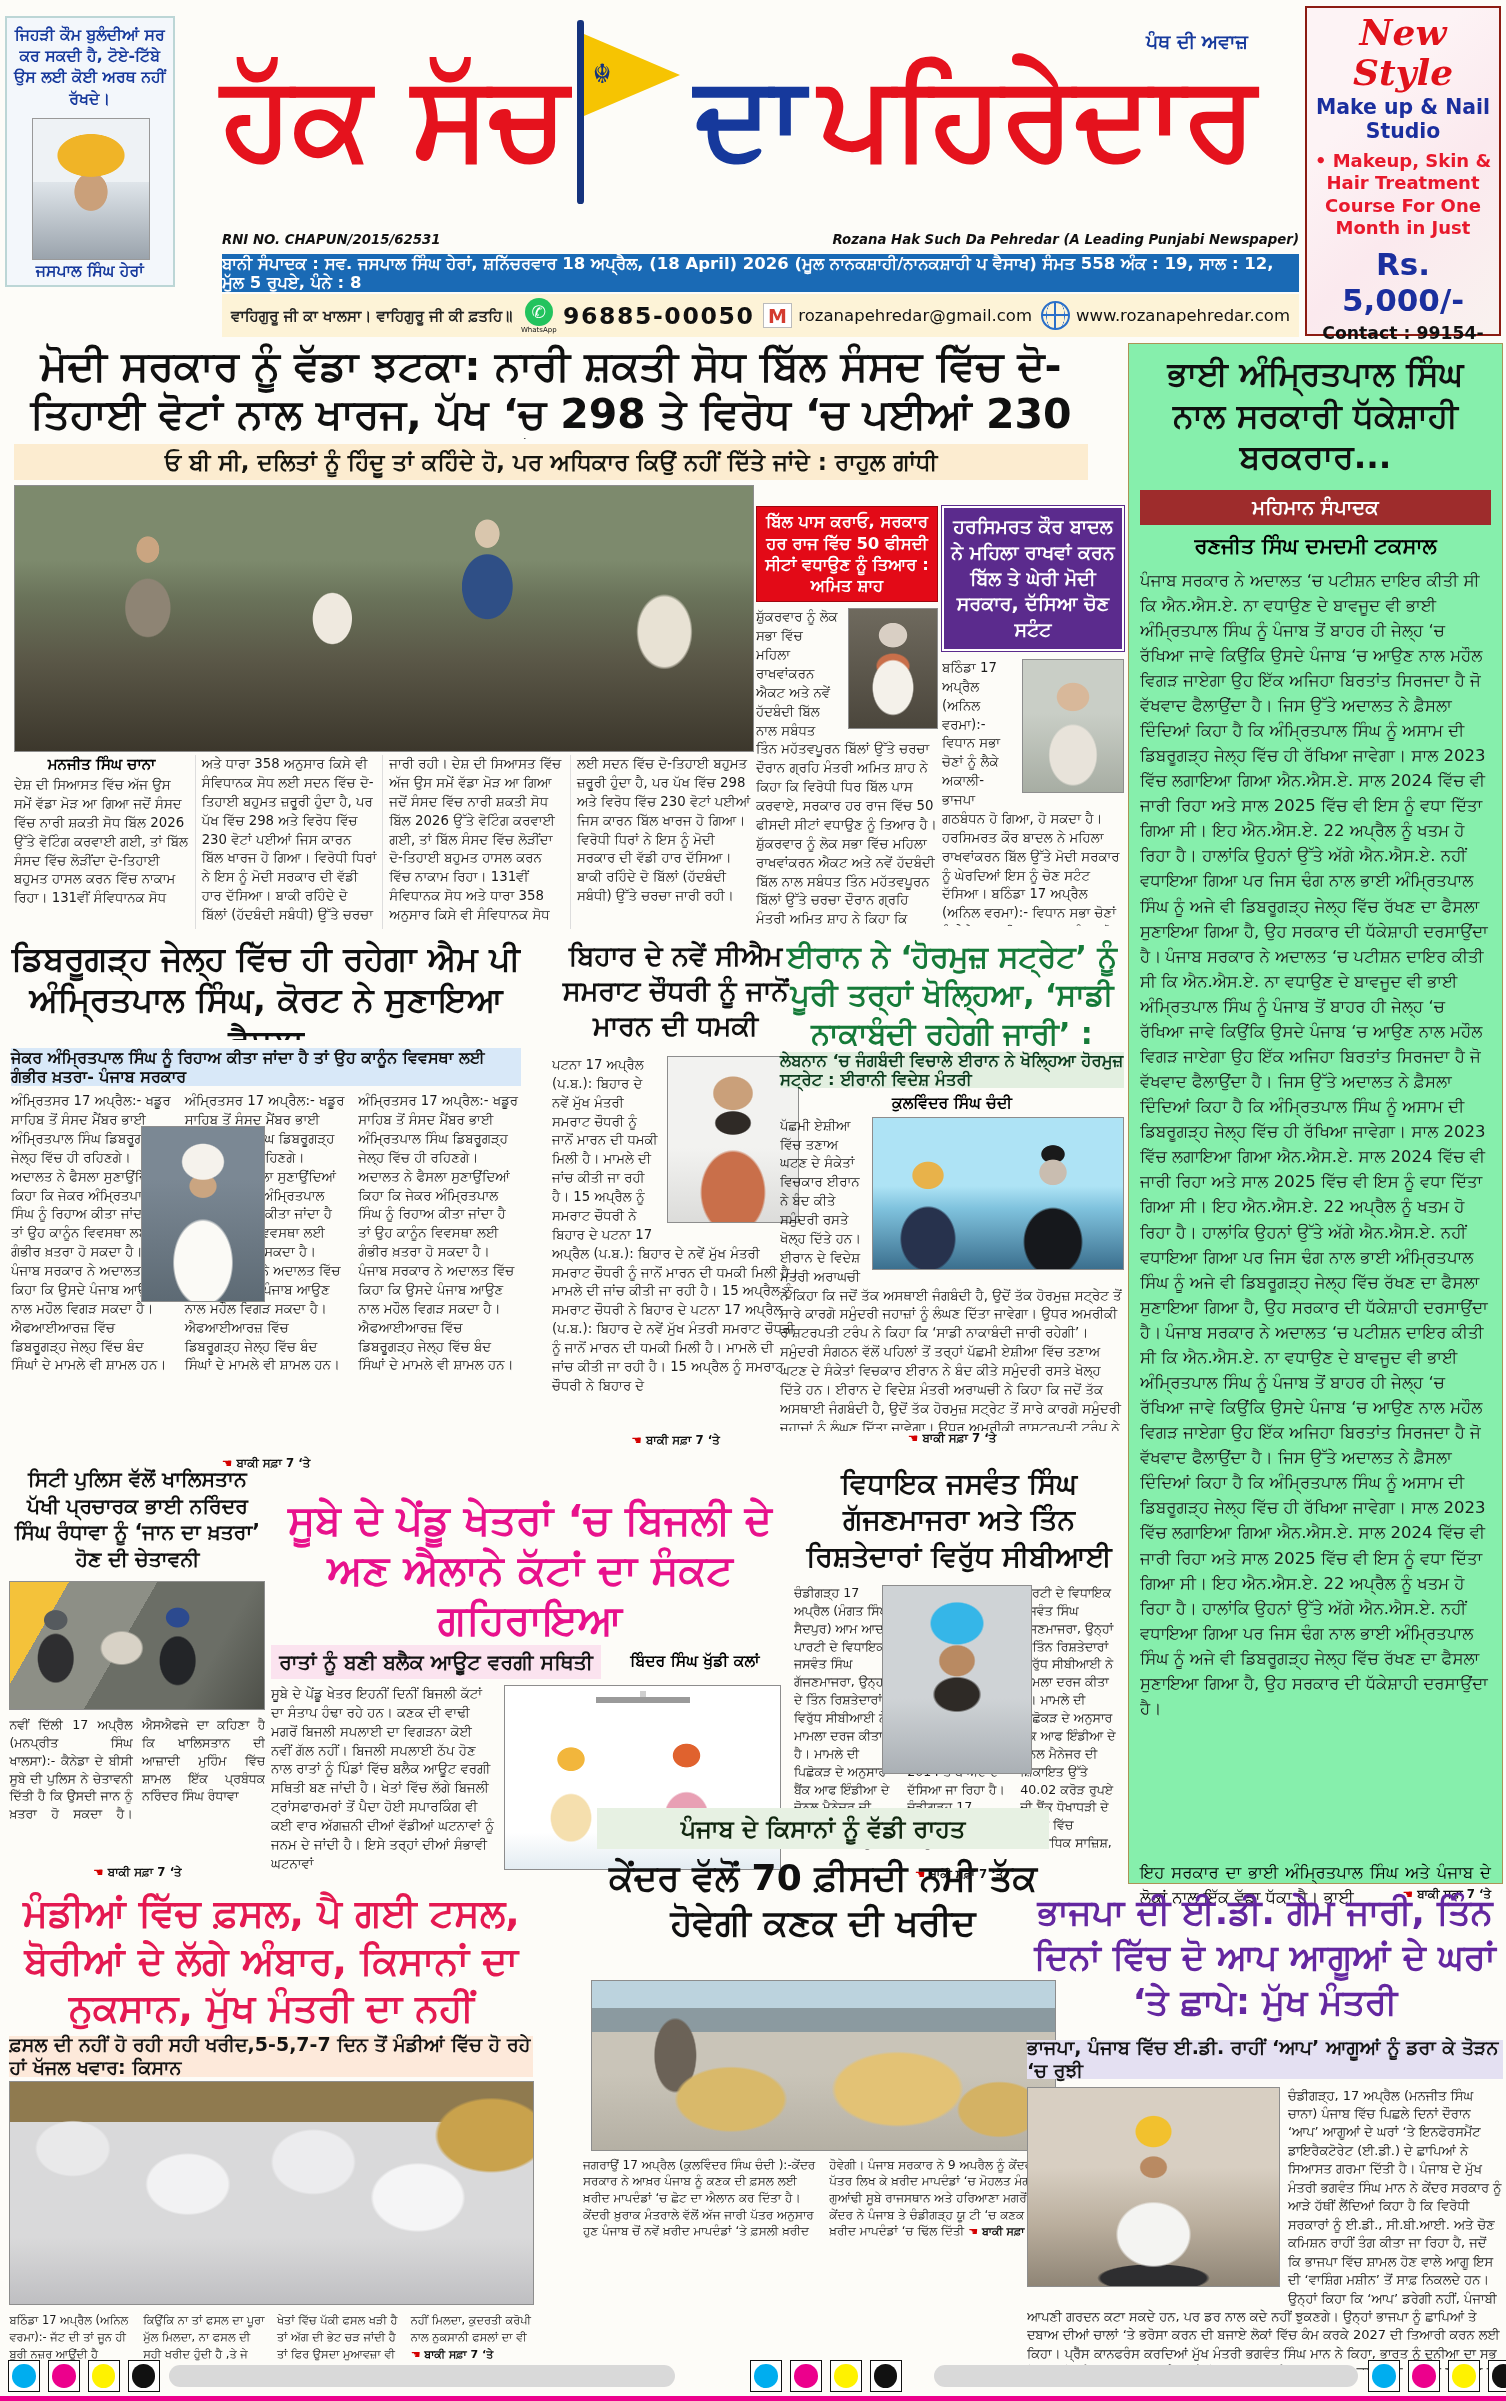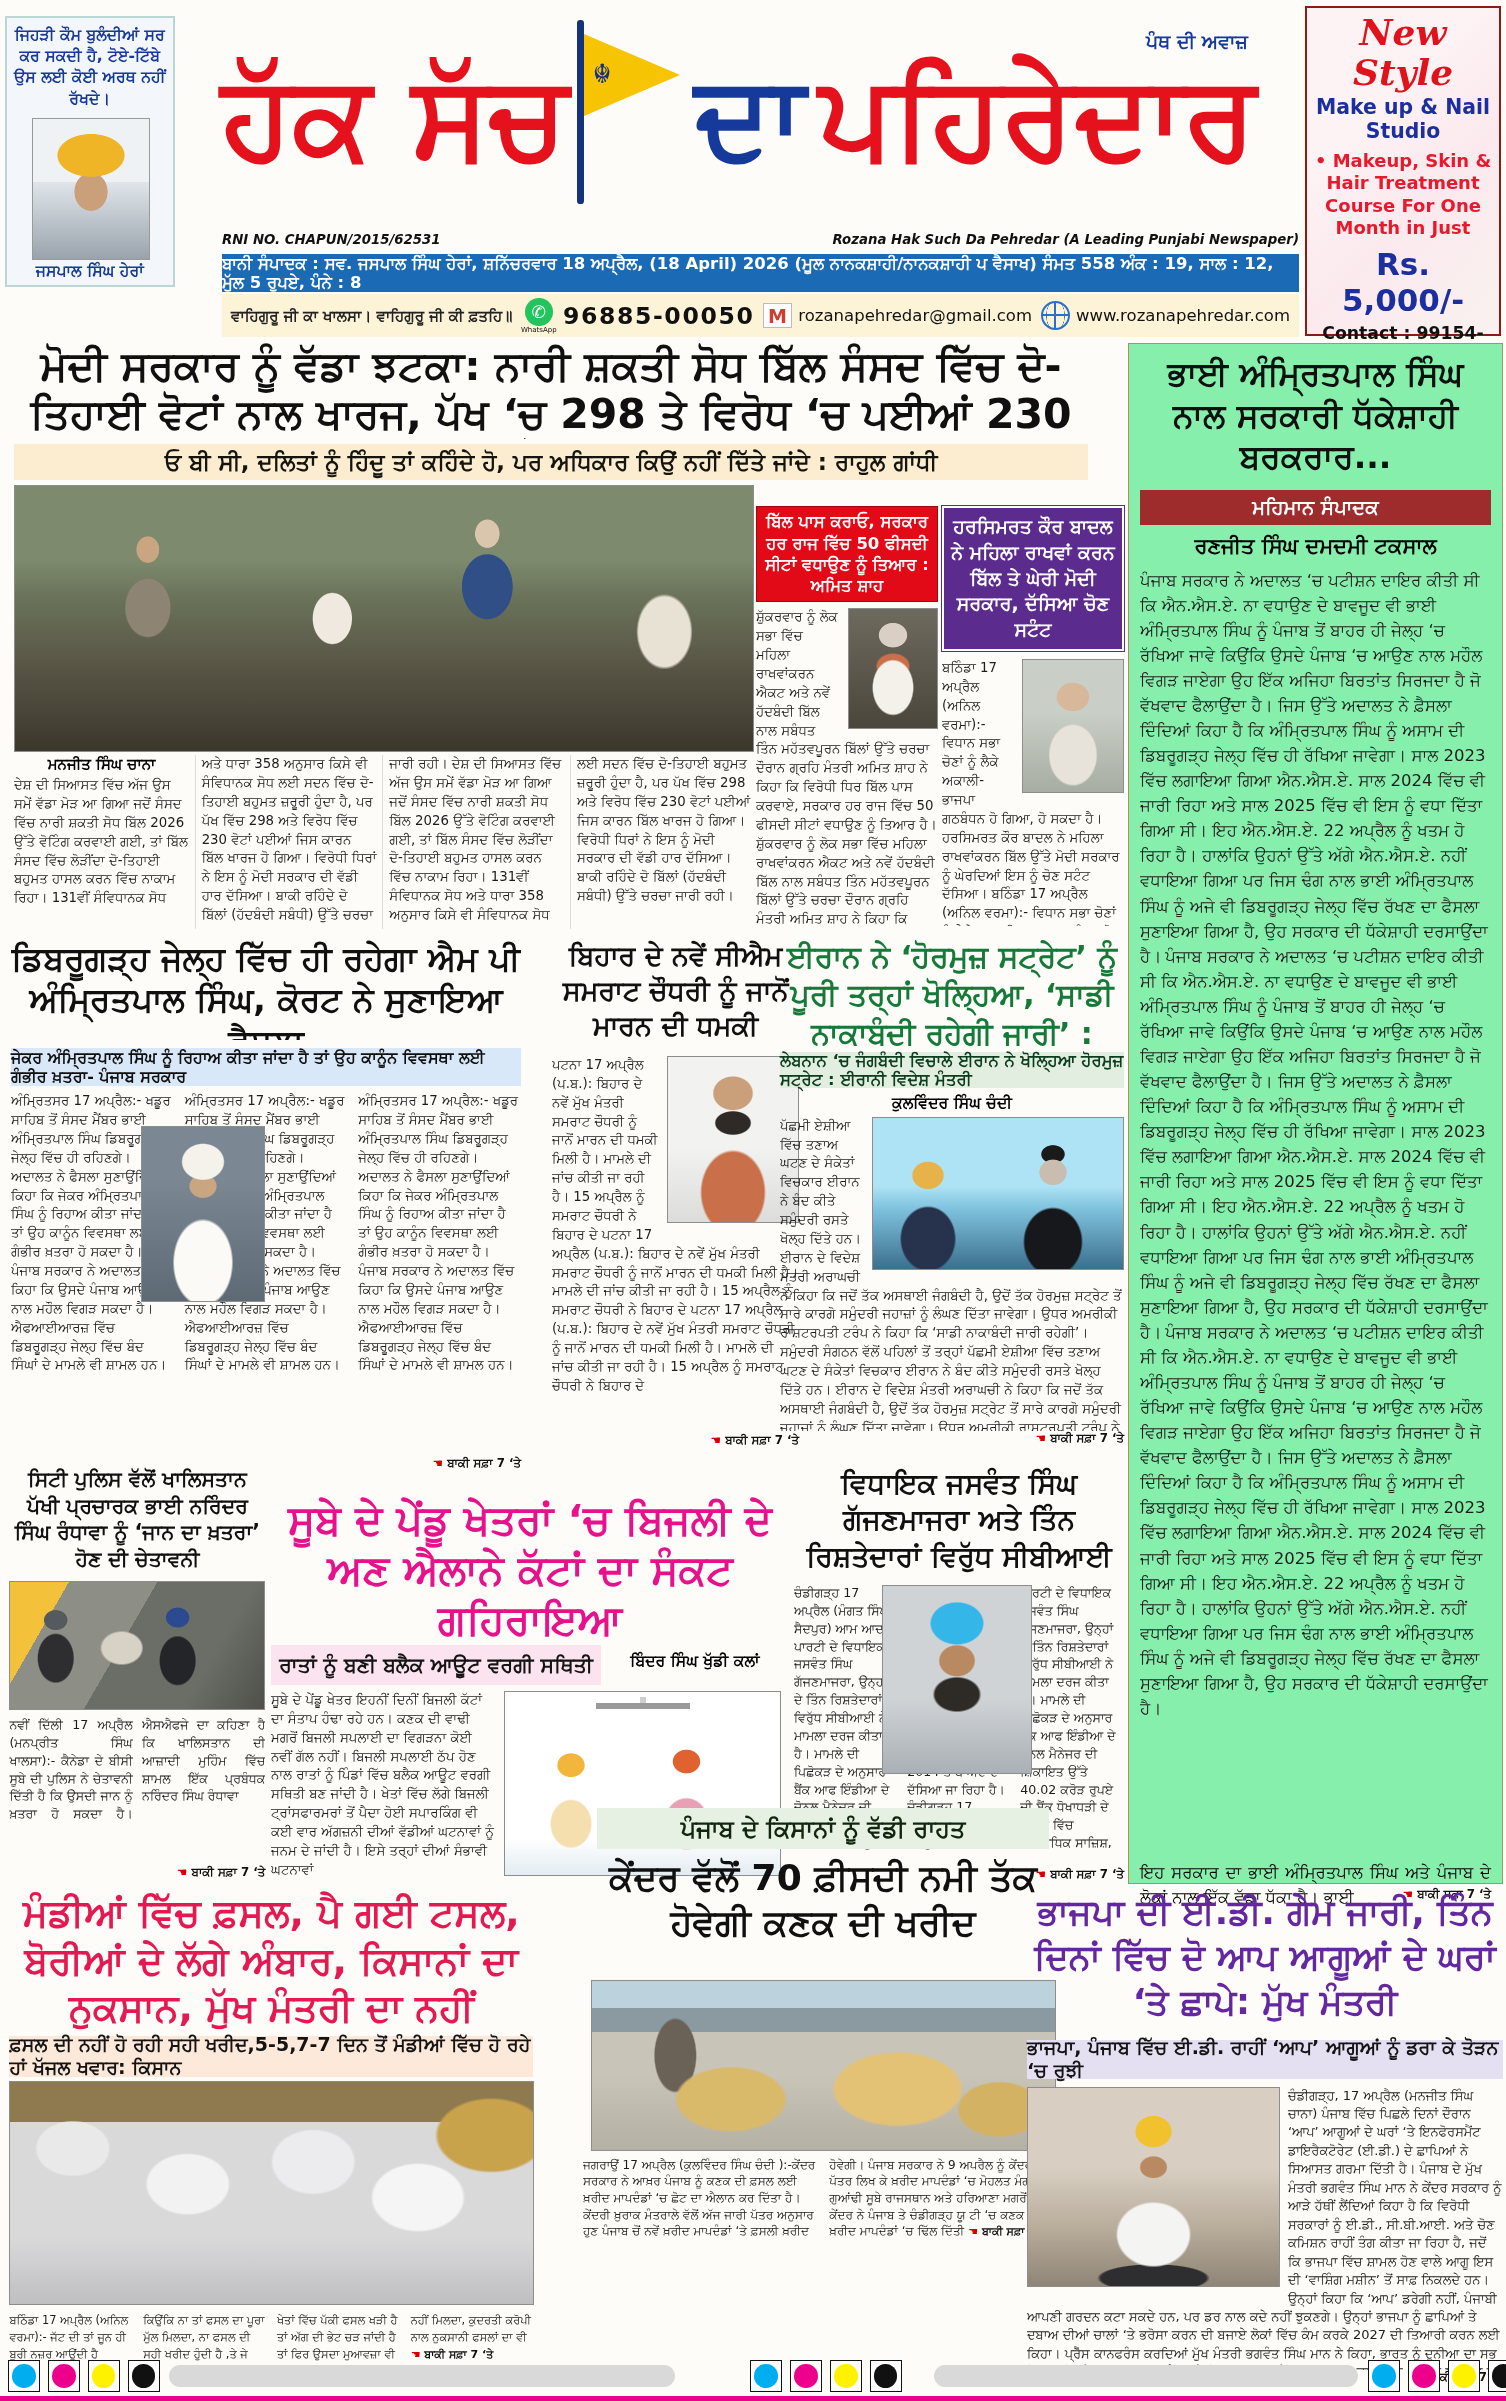--- a/index.html
+++ b/index.html
@@ -5,21 +5,21 @@
   html,body{margin:0;padding:0;background:#e9e7e0;font-family:"DejaVu Sans",sans-serif;}
   #page{position:relative;width:1506px;height:2401px;background:#fdfcf8;overflow:hidden;margin:0 auto;}
   .abs{position:absolute;}
   .ctr{text-align:center;}
   .jt{text-align:justify;}
   .bold{font-weight:bold;}
   .ov{overflow:hidden;}
   .body-txt{font-size:13.3px;line-height:1.42;color:#1c1c1c;text-align:justify;}
   .hl{font-weight:800;color:#101010;text-align:center;}
   .hand{color:#d40000;font-weight:bold;}
-  .contd{color:#111;font-weight:bold;font-size:11.8px;text-align:right;}
+  .contd{color:#111;font-weight:bold;font-size:11.8px;text-align:center;}
   .ph{border:0.8px solid #8d8d8d;}
   .kbar{font-weight:800;display:flex;align-items:center;justify-content:center;}
   
   .mast-red{color:#e5121d;font-weight:900;}
   .mast-blue{color:#16399c;font-weight:900;}
   .pole{position:absolute;left:4.7px;top:0;width:7px;height:184px;background:#15337d;border-radius:3.1px;}
   .pennant{position:absolute;left:11.8px;top:14px;width:0;height:0;border-top:41px solid transparent;border-bottom:41px solid transparent;border-left:96px solid #f6c402;}
   .khanda{position:absolute;left:20.4px;top:38px;color:#15337d;font-size:27px;font-weight:bold;}
   
   .wicon{width:28px;height:28px;border-radius:50%;background:#23c35e;color:#fff;font-size:17.3px;display:flex;align-items:center;justify-content:center;}
@@ -196,21 +196,21 @@
     <div class="ph" style="width:254px;height:127px;margin-top:4.7px;background:radial-gradient(31px 42px at 18% 60%,#2e2e30 0 56%,transparent 60%),radial-gradient(31px 42px at 66% 62%,#232528 0 56%,transparent 60%),radial-gradient(20.4px 17.3px at 18% 30%,#555a5e 0 55%,transparent 60%),radial-gradient(20.4px 17.3px at 66% 28%,#2c4a8f 0 55%,transparent 60%),radial-gradient(39px 31px at 44% 52%,#d8d2c6 0 50%,transparent 56%),linear-gradient(120deg,#f4c23a 0 18%,#8d8f86 18% 45%,#6b6e66 45% 75%,#4e5049);"></div>
     <div class="ov jt" style="height:149px;margin-top:6.3px;columns:2;column-gap:9.4px;">
       <span class="body-txt" style="font-size:12.6px;">ਨਵੀਂ ਦਿੱਲੀ 17 ਅਪ੍ਰੈਲ (ਮਨਪ੍ਰੀਤ ਸਿੰਘ ਖਾਲਸਾ):- ਕੈਨੇਡਾ ਦੇ ਬੀਸੀ ਸੂਬੇ ਦੀ ਪੁਲਿਸ ਨੇ ਚੇਤਾਵਨੀ ਦਿੱਤੀ ਹੈ ਕਿ ਉਸਦੀ ਜਾਨ ਨੂੰ ਖ਼ਤਰਾ ਹੋ ਸਕਦਾ ਹੈ। ਐਸਐਫਜੇ ਦਾ ਕਹਿਣਾ ਹੈ ਕਿ ਖਾਲਿਸਤਾਨ ਦੀ ਆਜ਼ਾਦੀ ਮੁਹਿੰਮ ਵਿੱਚ ਸ਼ਾਮਲ ਇੱਕ ਪ੍ਰਬੰਧਕ ਨਰਿੰਦਰ ਸਿੰਘ ਰੰਧਾਵਾ</span>
     </div>
     <div class="contd"><span class="hand">☚</span> <span>ਬਾਕੀ ਸਫ਼ਾ 7 ‘ਤੇ</span></div>
   </div>
 
   <div class="abs" style="left:271px;top:1495px;width:518px;height:389px;">
     <div class="hl" style="font-size:41px;line-height:1.22;color:#e8118c;height:145px;overflow:hidden;">ਸੂਬੇ ਦੇ ਪੇਂਡੂ ਖੇਤਰਾਂ ‘ਚ ਬਿਜਲੀ ਦੇ ਅਣ ਐਲਾਨੇ ਕੱਟਾਂ ਦਾ ਸੰਕਟ ਗਹਿਰਾਇਆ</div>
     <div style="display:flex;gap:9.4px;margin-top:4.7px;">
-      <div class="kbar" style="width:330px;height:40px;background:#fbe3ef;align-items:center;">
+      <div class="kbar" style="width:330px;height:34px;background:#fbe3ef;align-items:center;">
         <span style="font-weight:800;font-size:20.4px;color:#141414;">ਰਾਤਾਂ ਨੂੰ ਬਣੀ ਬਲੈਕ ਆਊਟ ਵਰਗੀ ਸਥਿਤੀ</span>
       </div>
       <div class="ctr bold" style="width:169px;font-size:15.7px;padding-top:6.3px;">ਬਿੰਦਰ ਸਿੰਘ ਖੁੱਡੀ ਕਲਾਂ</div>
     </div>
     <div style="display:flex;gap:9.4px;margin-top:6.3px;">
       <div class="ov" style="width:224px;height:184px;">
         <span class="body-txt">ਸੂਬੇ ਦੇ ਪੇਂਡੂ ਖੇਤਰ ਇਹਨੀਂ ਦਿਨੀਂ ਬਿਜਲੀ ਕੱਟਾਂ ਦਾ ਸੰਤਾਪ ਹੰਢਾ ਰਹੇ ਹਨ। ਕਣਕ ਦੀ ਵਾਢੀ ਮਗਰੋਂ ਬਿਜਲੀ ਸਪਲਾਈ ਦਾ ਵਿਗੜਨਾ ਕੋਈ ਨਵੀਂ ਗੱਲ ਨਹੀਂ। ਬਿਜਲੀ ਸਪਲਾਈ ਠੱਪ ਹੋਣ ਨਾਲ ਰਾਤਾਂ ਨੂੰ ਪਿੰਡਾਂ ਵਿੱਚ ਬਲੈਕ ਆਊਟ ਵਰਗੀ ਸਥਿਤੀ ਬਣ ਜਾਂਦੀ ਹੈ। ਖੇਤਾਂ ਵਿੱਚ ਲੱਗੇ ਬਿਜਲੀ ਟ੍ਰਾਂਸਫਾਰਮਰਾਂ ਤੋਂ ਪੈਦਾ ਹੋਈ ਸਪਾਰਕਿੰਗ ਵੀ ਕਈ ਵਾਰ ਅੱਗਜ਼ਨੀ ਦੀਆਂ ਵੱਡੀਆਂ ਘਟਨਾਵਾਂ ਨੂੰ ਜਨਮ ਦੇ ਜਾਂਦੀ ਹੈ। ਇਸੇ ਤਰ੍ਹਾਂ ਦੀਆਂ ਸੰਭਾਵੀ ਘਟਨਾਵਾਂ</span>
       </div>
       <div class="ph" style="width:275px;height:183px;background:
         radial-gradient(23.6px 20.4px at 24% 40%,#f2b63c 0 56%,transparent 60%),

